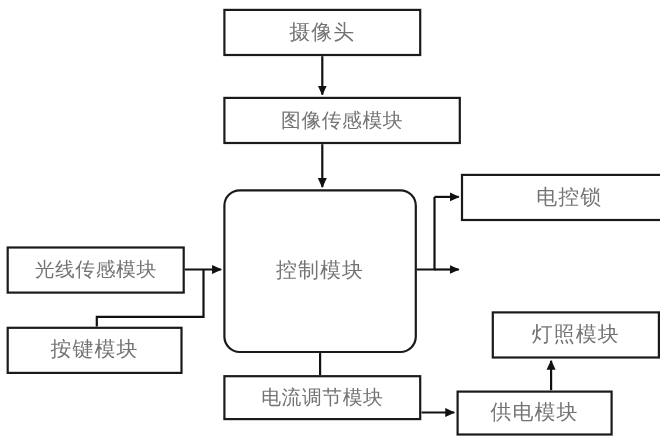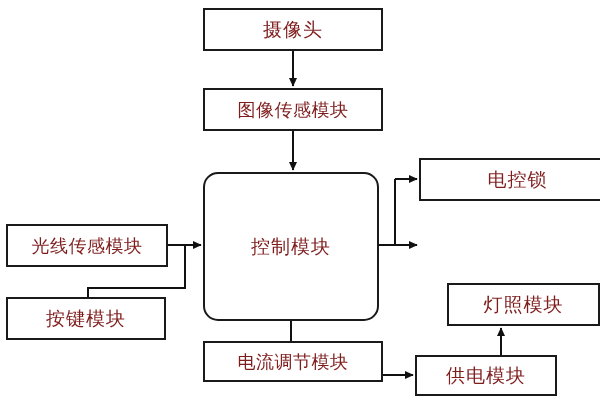--- a/index.html
+++ b/index.html
@@ -24,21 +24,21 @@
     height: 400px;
   }
   .node-box {
     position: absolute;
     box-sizing: border-box;
     border: 2px solid #1a1a1a;
     background: #ffffff;
     display: flex;
     align-items: center;
     justify-content: center;
-    color: #7f1d1d;
+    color: #737373;
     line-height: 1;
     white-space: nowrap;
     letter-spacing: 1px;
     z-index: 2;
   }
   .node-label {
     display: block;
     font-size: 19px;
     font-weight: 400;
   }
@@ -93,21 +93,21 @@
 
     <g>
       <line x1="501" y1="355" x2="501" y2="328" stroke="#111111" stroke-width="2" marker-end="url(#arrowhead)"></line>
     </g>
   </svg>
 
   <div class="node-box" style="left: 203px; top: 8px; width: 180px; height: 43px;">
     <span class="node-label">摄像头</span>
   </div>
 
-  <div class="node-box" style="left: 203px; top: 88px; width: 180px; height: 43px;">
+  <div class="node-box" style="left: 203px; top: 88px; width: 216px; height: 43px;">
     <span class="node-label wide">图像传感模块</span>
   </div>
 
   <div class="node-box" style="left: 203px; top: 172px; width: 176px; height: 149px; border-radius: 15px;">
     <span class="node-label">控制模块</span>
   </div>
 
   <div class="node-box" style="left: 6px; top: 224px; width: 162px; height: 43px;">
     <span class="node-label wide">光线传感模块</span>
   </div>

